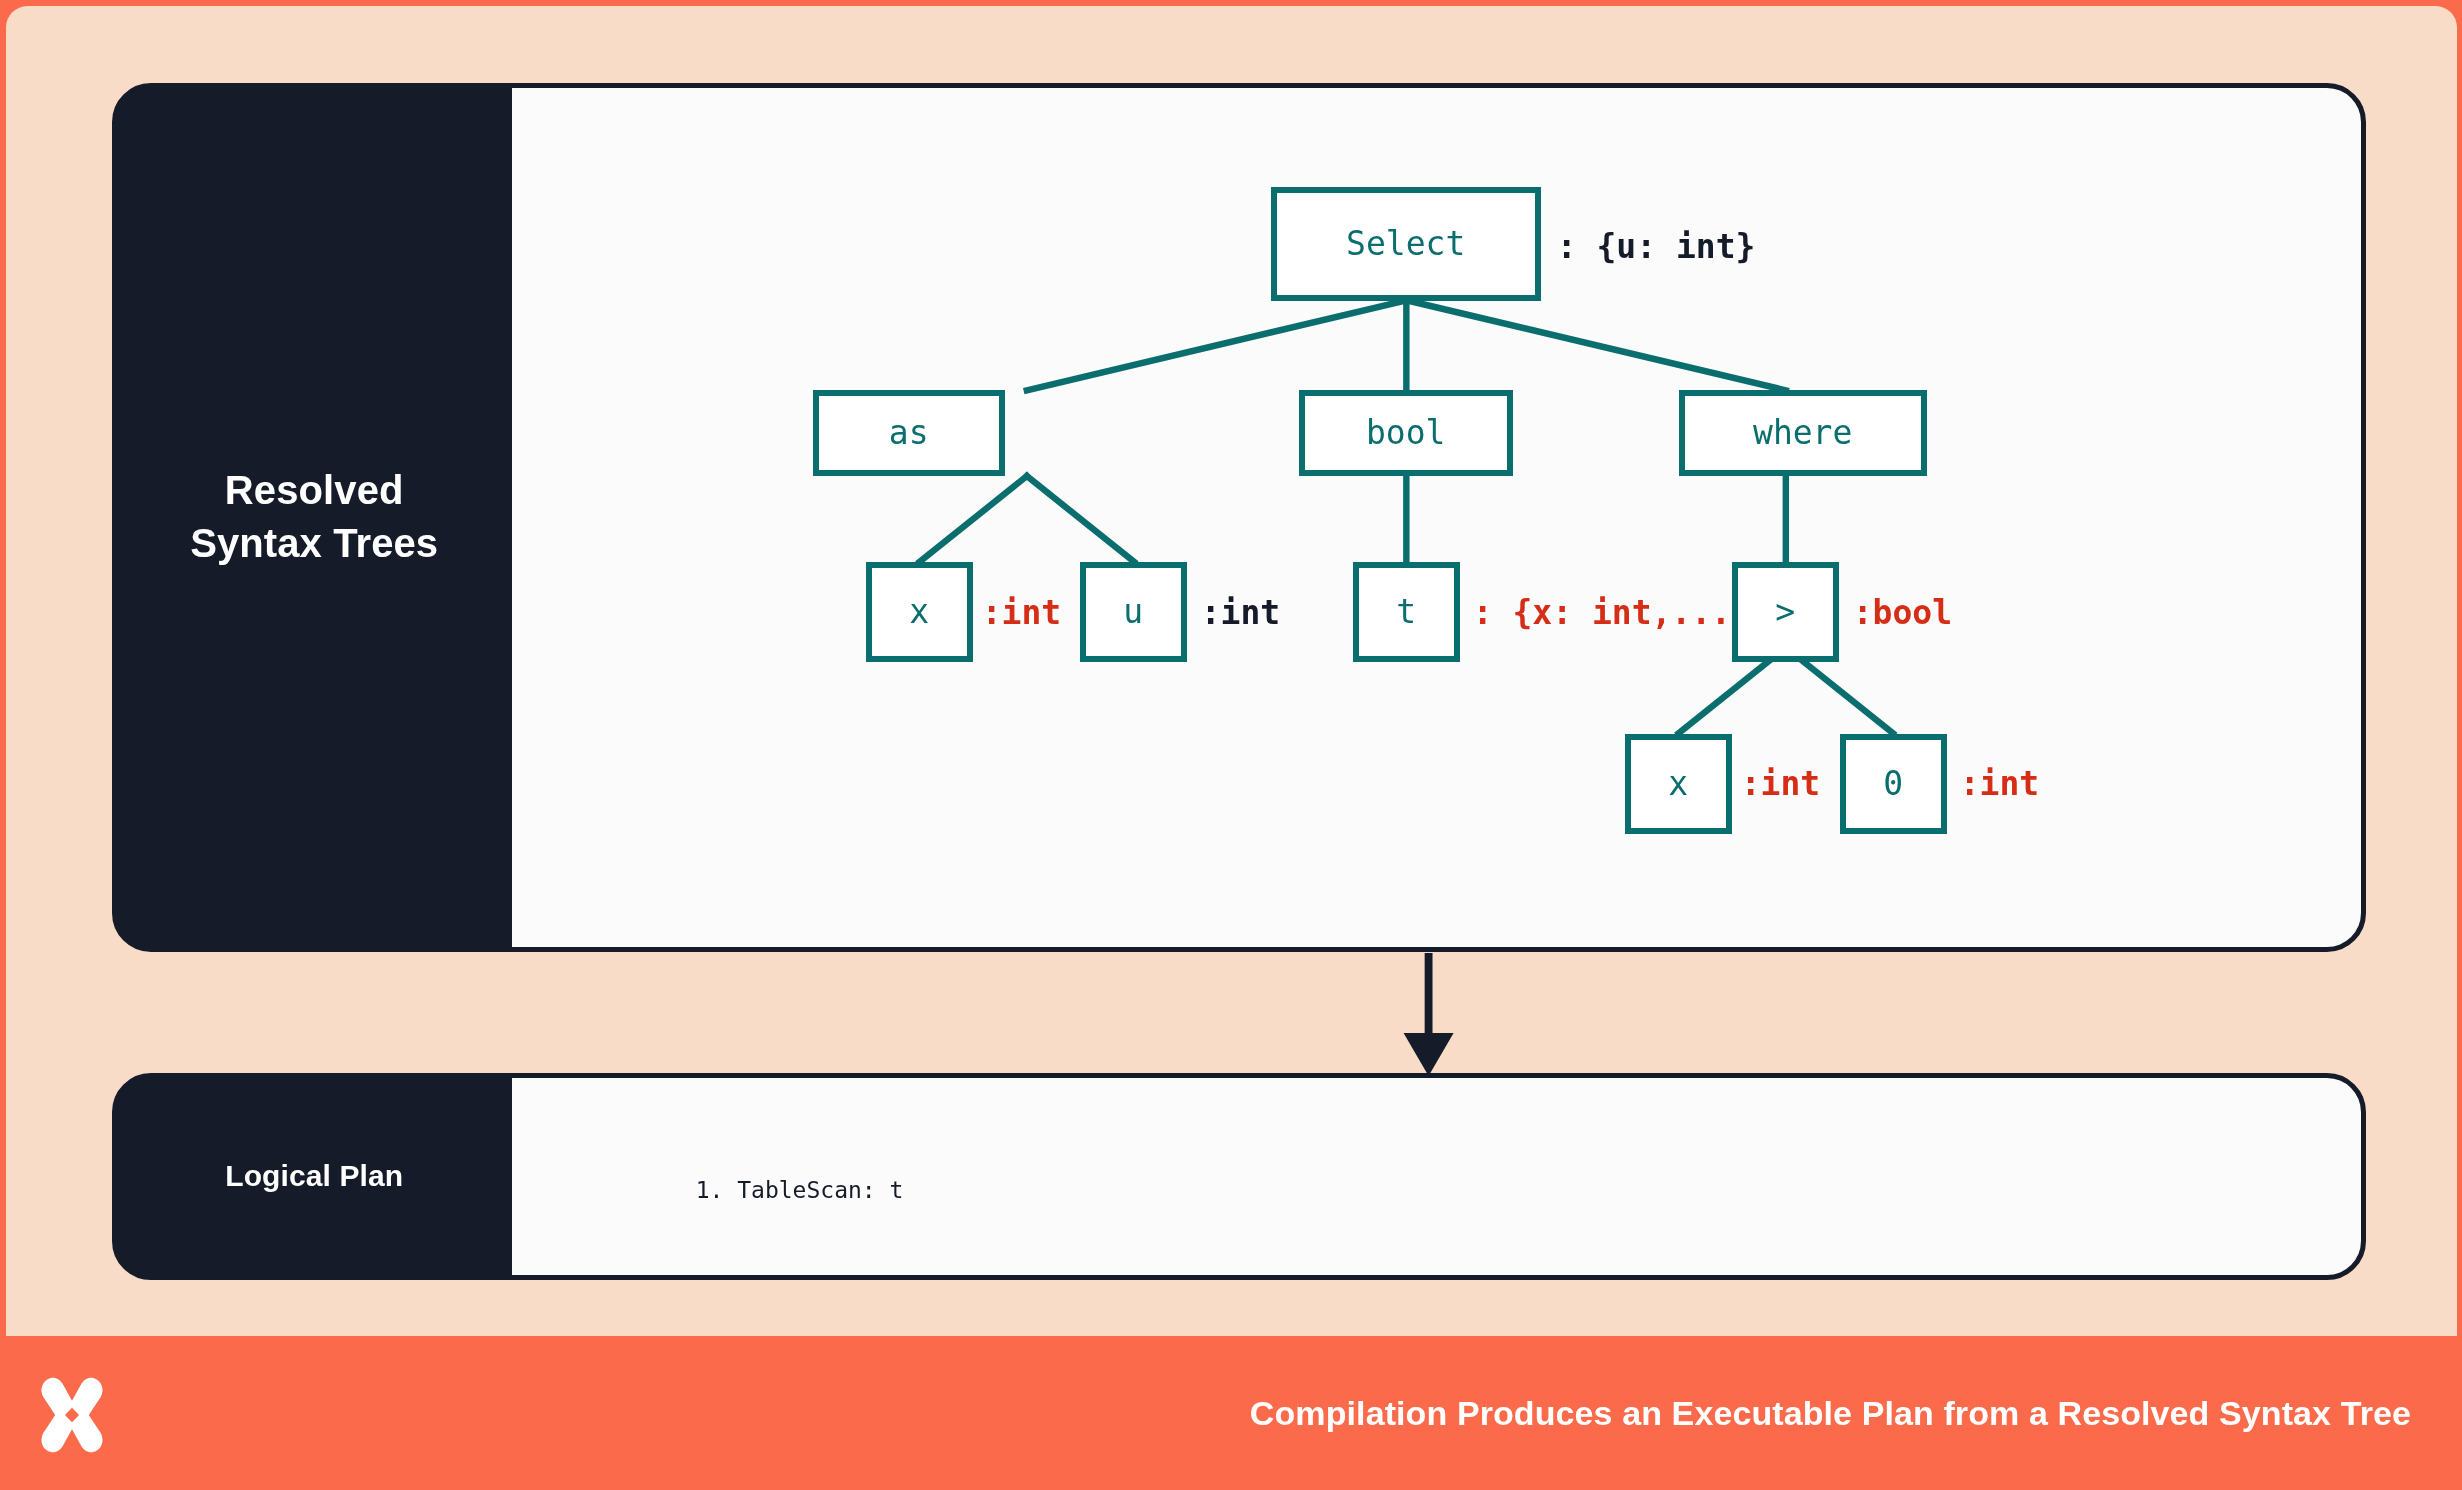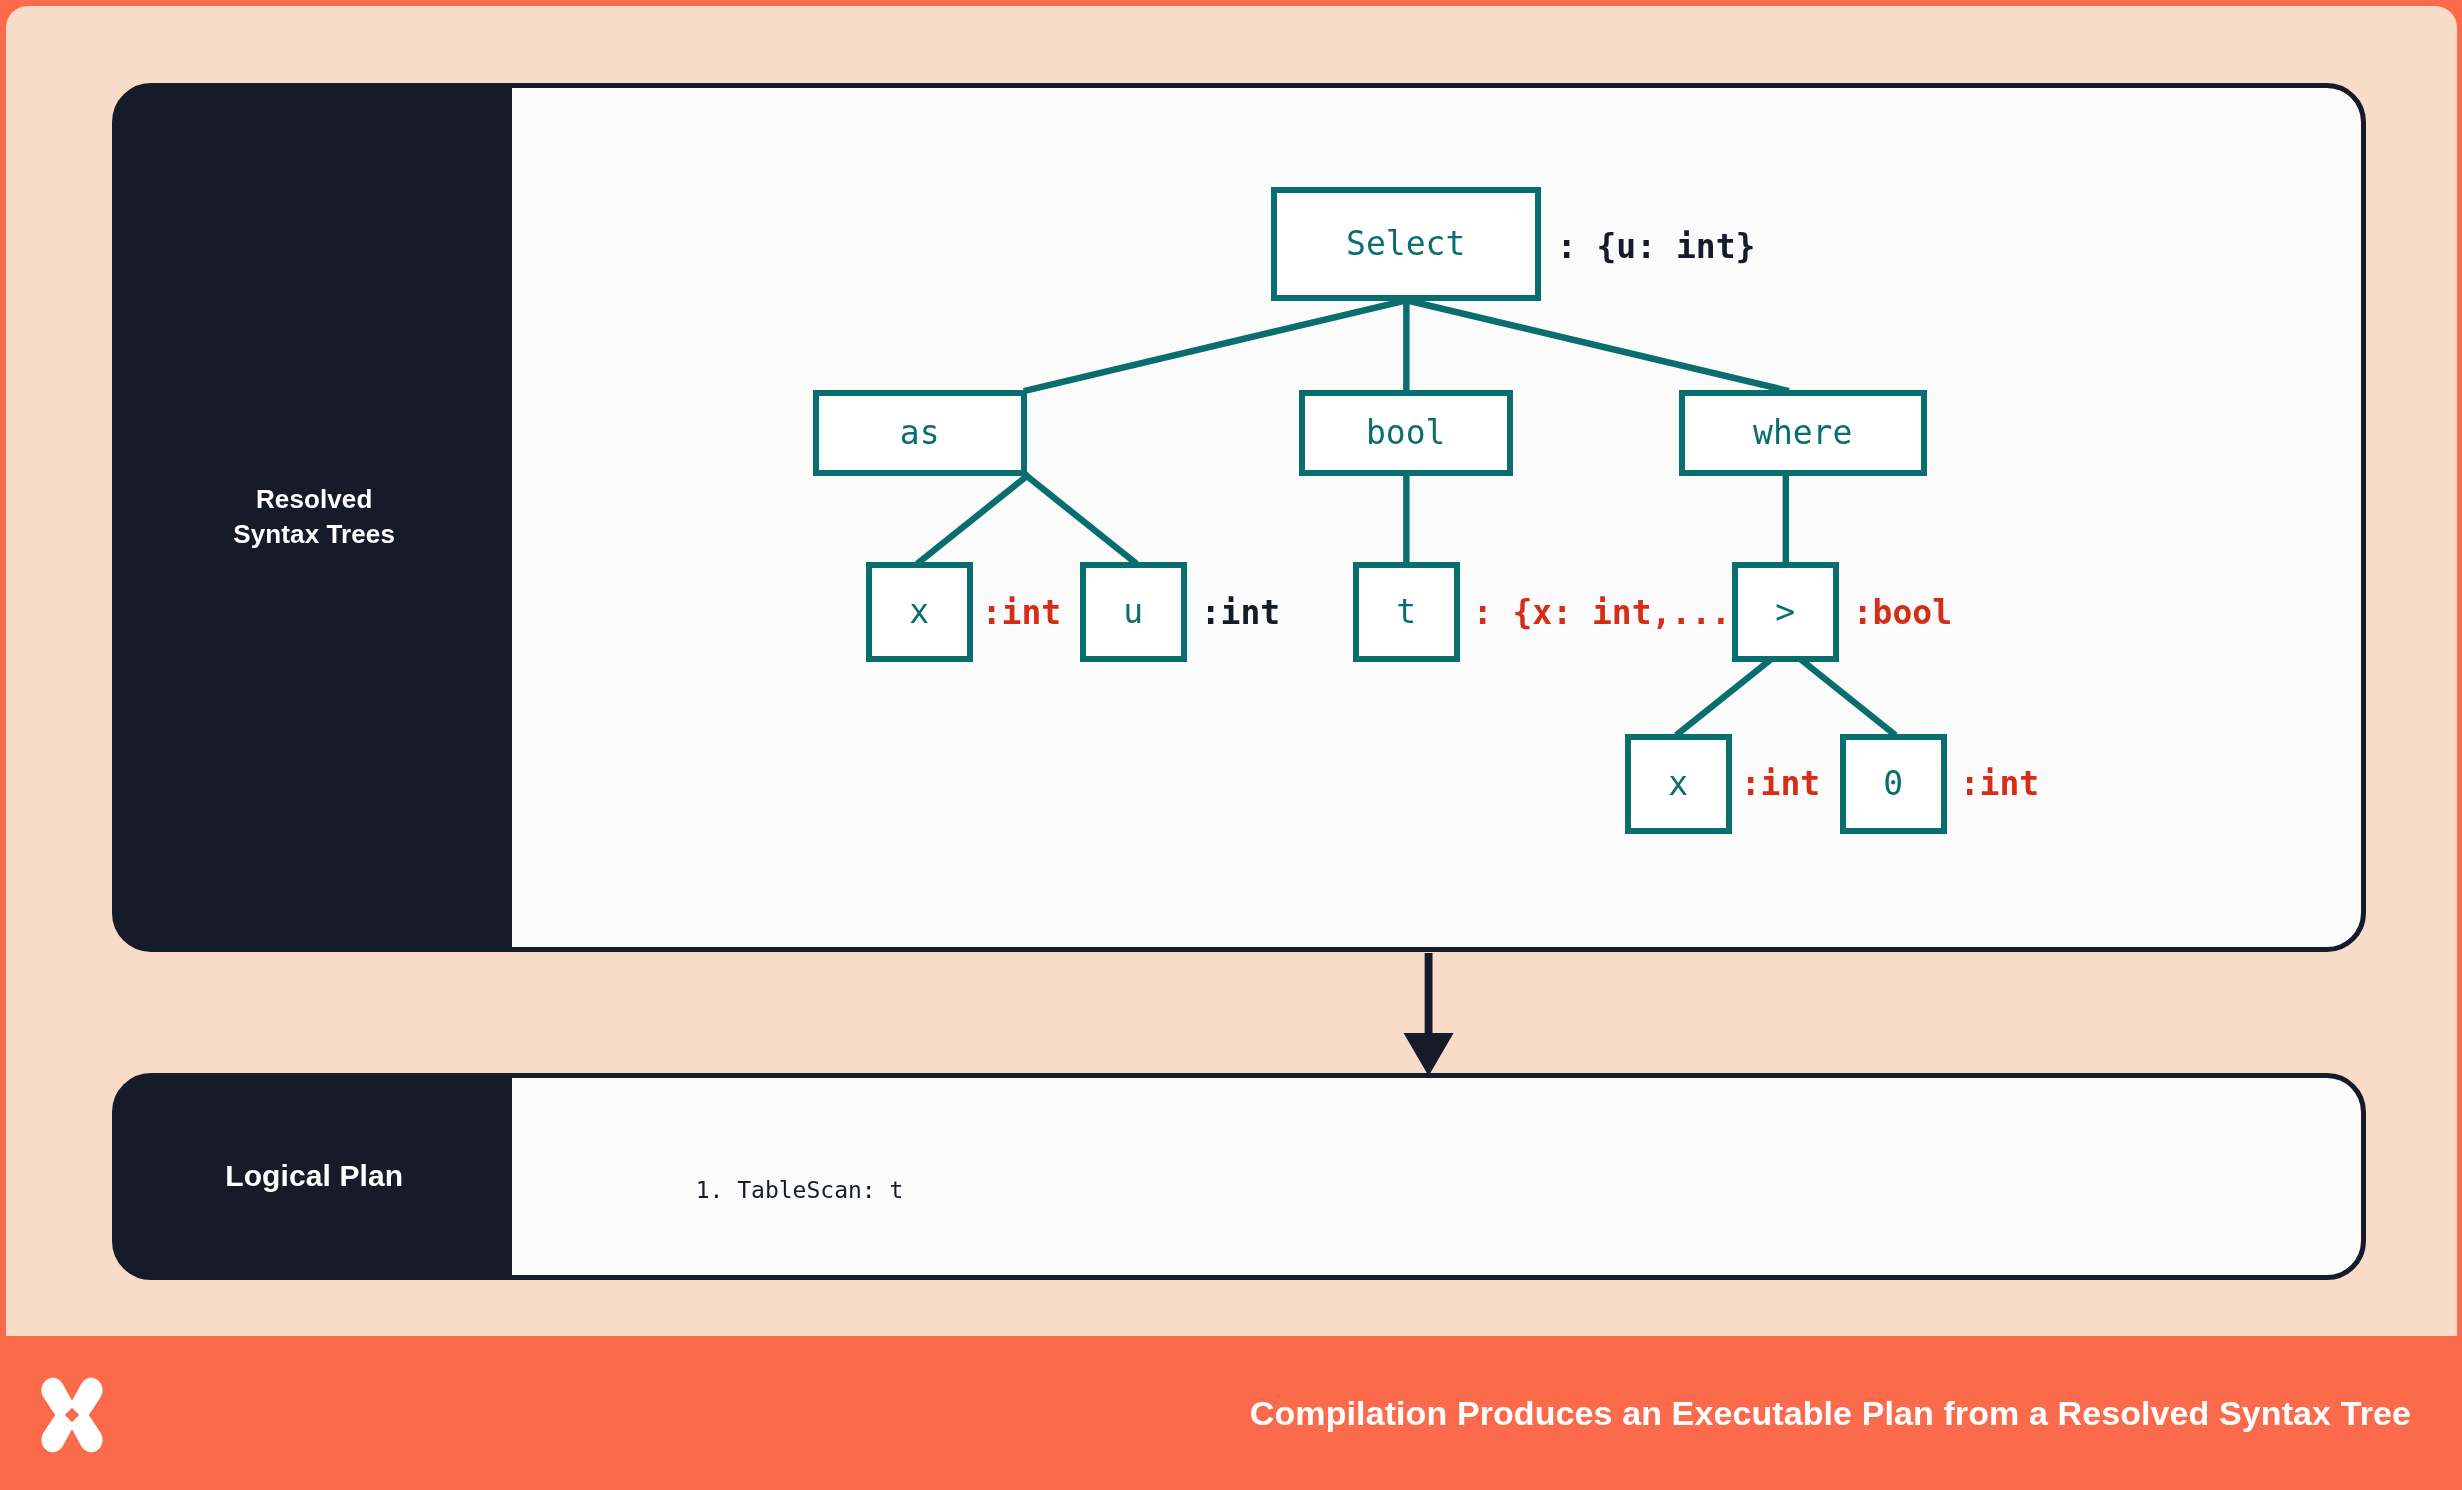--- a/index.html
+++ b/index.html
@@ -42,21 +42,21 @@
     height: 100%;
     color: #FFFFFF;
     font-weight: bold;
     display: flex;
     align-items: center;
     justify-content: center;
     text-align: center;
     line-height: 1.34;
     letter-spacing: 0.1px;
   }
-  .card-rst .card-label { width: 395px; font-size: 26px; align-items: center; }
+  .card-rst .card-label { width: 395px; font-size: 40px; align-items: center; }
   .card-lp  .card-label { width: 395px; font-size: 30px; }
 
   .card-canvas {
     position: absolute;
     top: 0; height: 100%;
     background: #FBFBFC;
   }
   .card-rst .card-canvas { left: 395px; right: 0; }
   .card-lp  .card-canvas { left: 395px; right: 0; }
 
@@ -167,21 +167,21 @@
               <line x1="1782" y1="783" x2="1632" y2="903"></line>
               <line x1="1782" y1="783" x2="1932" y2="903"></line>
             </g>
           </svg>
 
           <div class="node" style="left:759px; top:99px; width:270px; height:114px;">
             <span>Select</span>
           </div>
           <div class="ann ann-navy" style="left:1045px; top:142px;">: {u: int}</div>
 
-          <div class="node" style="left:408px; top:302px; width:214px; height:86px; transform:translateX(-107px);">
+          <div class="node" style="left:408px; top:302px; width:192px; height:86px; transform:translateX(-107px);">
             <span>as</span>
           </div>
 
           <div class="node" style="left:787px; top:302px; width:214px; height:86px;">
             <span>bool</span>
           </div>
 
           <div class="node" style="left:1167px; top:302px; width:248px; height:86px;">
             <span>where</span>
           </div>

